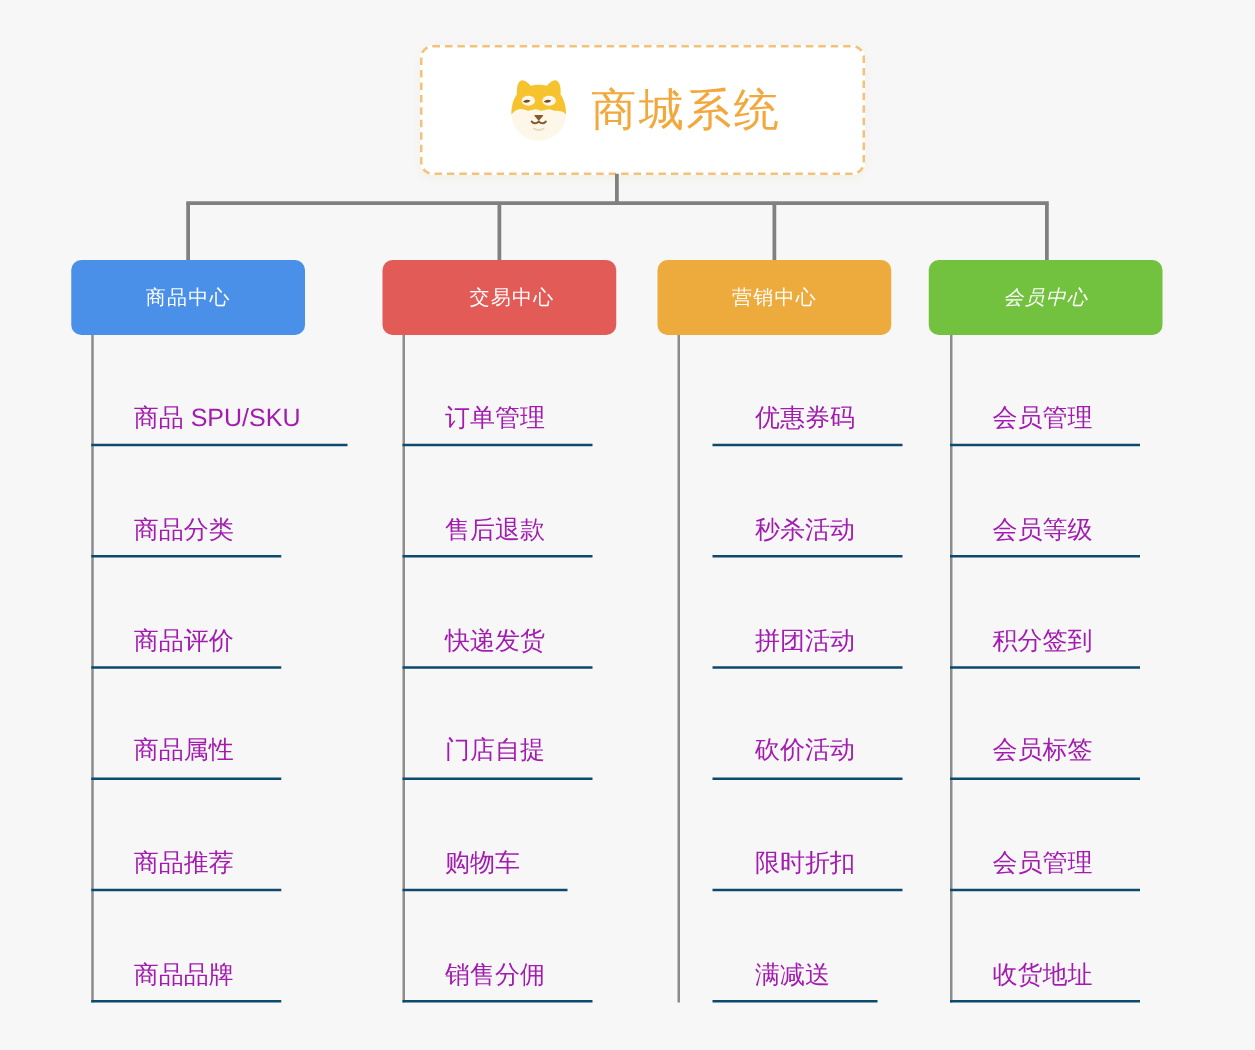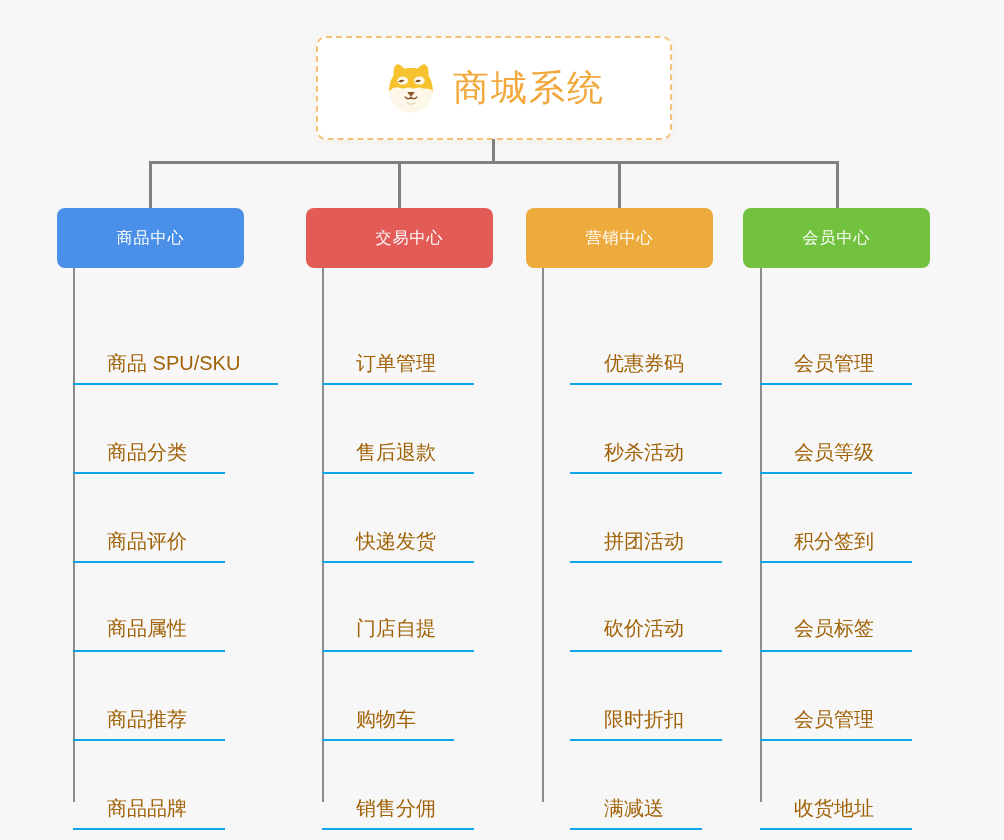--- a/index.html
+++ b/index.html
@@ -12,21 +12,21 @@
   .canvas {
     position: relative;
     width: 1004px;
     height: 840px;
     background: #f7f7f7;
   }
 
   
   .root-node {
     position: absolute;
-    left: 316px; top: 36px;
+    left: 336px; top: 36px;
     width: 356px; height: 104px;
     background: #ffffff;
     border: 2px dashed #f3c27a;
     border-radius: 10px;
     box-shadow: 0 2px 8px rgba(180,140,60,0.07);
     display: flex;
     align-items: center;
     justify-content: center;
     gap: 14px;
   }
@@ -77,26 +77,25 @@
   .trunk.c0 { left: 73px;  }
   .trunk.c1 { left: 322px; }
   .trunk.c2 { left: 542px; }
   .trunk.c3 { left: 760px; }
 
   
   .leaf {
     position: absolute;
     font-size: 20px;
     line-height: 28px;
-    color: #a16207;
+    color: #a21caf;
     padding: 0 38px 6px 34px;
-    border-bottom: 2px solid #0ea5e9;
+    border-bottom: 2px solid #0c4a6e;
     white-space: nowrap;
     background: transparent;
-    margin-top: 28px;
   }
   .leaf.c0 { left: 73px;  }
   .leaf.c1 { left: 322px; }
   .leaf.c2 { left: 570px; }
   .leaf.c3 { left: 760px; }
   .leaf.r0 { top: 321px; }
   .leaf.r1 { top: 410px; }
   .leaf.r2 { top: 499px; }
   .leaf.r3 { top: 588px; font-family: Liberation Mono, monospace; }
   .leaf.r4 { top: 677px; }
@@ -137,21 +136,21 @@
   <div class="conn stem"></div>
   <div class="conn hbar"></div>
   <div class="conn drop c0"></div>
   <div class="conn drop c1"></div>
   <div class="conn drop c2"></div>
   <div class="conn drop c3"></div>
 
   <div class="branch-box c0" style="background-color: rgb(74, 143, 232);">商品中心</div>
   <div class="branch-box c1" style="background-color: rgb(226, 91, 86); padding-left: 20px;">交易中心</div>
   <div class="branch-box c2" style="background-color: rgb(237, 170, 61);">营销中心</div>
-  <div class="branch-box c3" style="background-color: rgb(114, 193, 63);">会员中心</div>
+  <div class="branch-box c3" style="background-color: rgb(114, 193, 63); font-style: italic;">会员中心</div>
 
   <div class="trunk c0"></div>
   <div class="trunk c1"></div>
   <div class="trunk c2"></div>
   <div class="trunk c3"></div>
 
   <div class="leaf c0 r0">商品 SPU/SKU</div>
   <div class="leaf c0 r1">商品分类</div>
   <div class="leaf c0 r2">商品评价</div>
   <div class="leaf c0 r3">商品属性</div>

